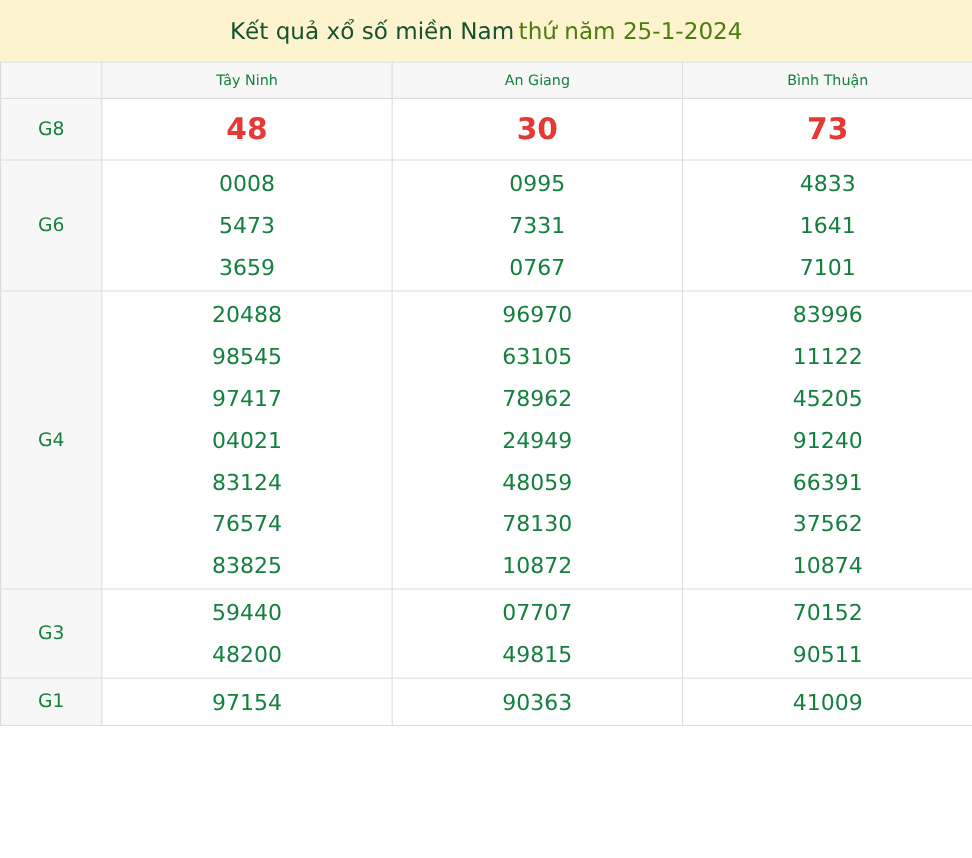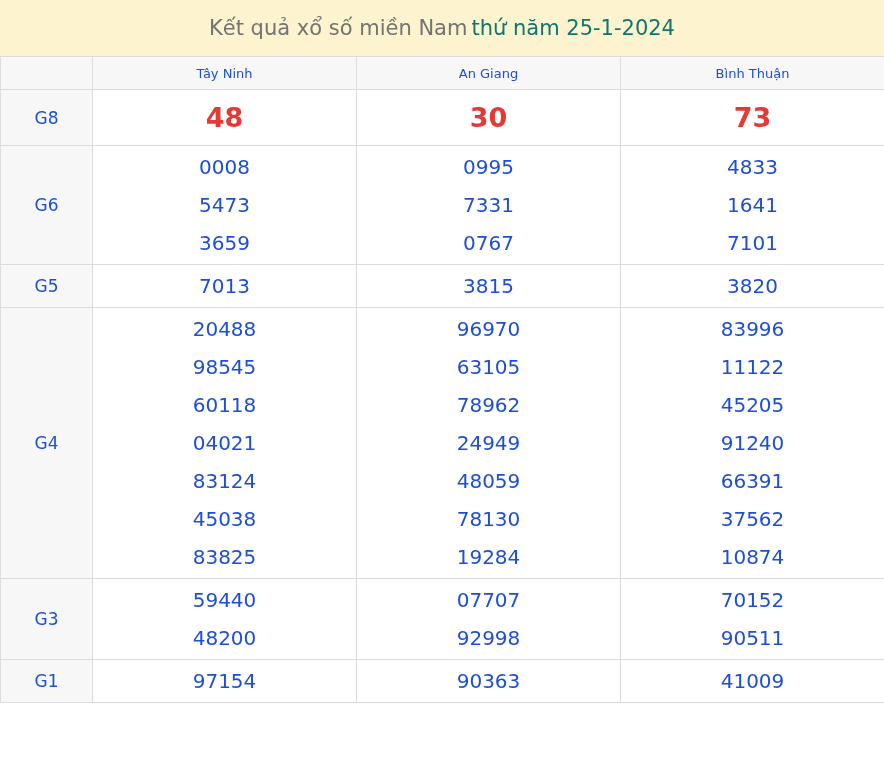--- a/index.html
+++ b/index.html
@@ -25,38 +25,38 @@
     display: flex;
     align-items: center;
     justify-content: center;
     box-sizing: border-box;
   }
   .header-text {
     font-size: 21px;
     white-space: nowrap;
   }
   .header-link {
-    color: #737373;
+    color: #14532d;
     text-decoration: none;
     font-weight: normal;
   }
   .header-date {
-    color: #0f766e;
+    color: #4d7c0f;
     margin-left: 4px;
   }
   table.results {
     width: 884px;
     border-collapse: collapse;
     table-layout: fixed;
   }
   table.results td, table.results th {
     border: 1px solid #dcdcdc;
     text-align: center;
     vertical-align: middle;
-    color: #1d4ed8;
+    color: #15803d;
     font-weight: normal;
   }
   col.c-label { width: 92px; }
   col.c-prov  { width: 264px; }
   .provhead {
     height: 30px;
     background: #f7f7f7;
     font-size: 13px;
     color: #d32f2f;
   }
@@ -134,73 +134,61 @@
           <span class="num">7331</span>
           <span class="num">0767</span>
         </td>
         <td class="cell">
           <span class="num">4833</span>
           <span class="num">1641</span>
           <span class="num">7101</span>
         </td>
       </tr>
 
-      <tr>
-        <td class="rowlabel">G5</td>
-        <td class="cell">
-            <span class="num">7013</span>
-          </td>
-        <td class="cell">
-            <span class="num">3815</span>
-          </td>
-        <td class="cell">
-            <span class="num">3820</span>
-          </td>
-      </tr>
 
       <tr>
         <td class="rowlabel">G4</td>
         <td class="cell">
           <span class="num">20488</span>
           <span class="num">98545</span>
-          <span class="num">60118</span>
+          <span class="num">97417</span>
           <span class="num">04021</span>
           <span class="num">83124</span>
-          <span class="num">45038</span>
+          <span class="num">76574</span>
           <span class="num">83825</span>
         </td>
         <td class="cell">
           <span class="num">96970</span>
           <span class="num">63105</span>
           <span class="num">78962</span>
           <span class="num">24949</span>
           <span class="num">48059</span>
           <span class="num">78130</span>
-          <span class="num">19284</span>
+          <span class="num">10872</span>
         </td>
         <td class="cell">
           <span class="num">83996</span>
           <span class="num">11122</span>
           <span class="num">45205</span>
           <span class="num">91240</span>
           <span class="num">66391</span>
           <span class="num">37562</span>
           <span class="num">10874</span>
         </td>
       </tr>
 
       <tr>
         <td class="rowlabel">G3</td>
         <td class="cell">
           <span class="num">59440</span>
           <span class="num">48200</span>
         </td>
         <td class="cell">
           <span class="num">07707</span>
-          <span class="num">92998</span>
+          <span class="num">49815</span>
         </td>
         <td class="cell">
           <span class="num">70152</span>
           <span class="num">90511</span>
         </td>
       </tr>
 
 
       <tr>
         <td class="rowlabel">G1</td>

